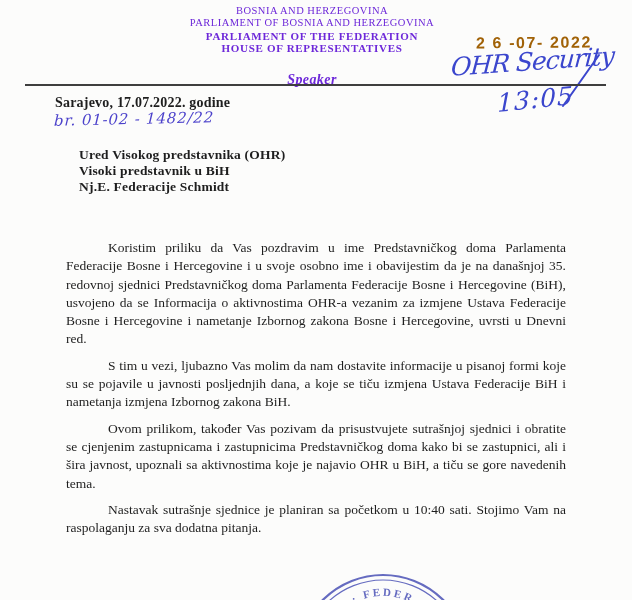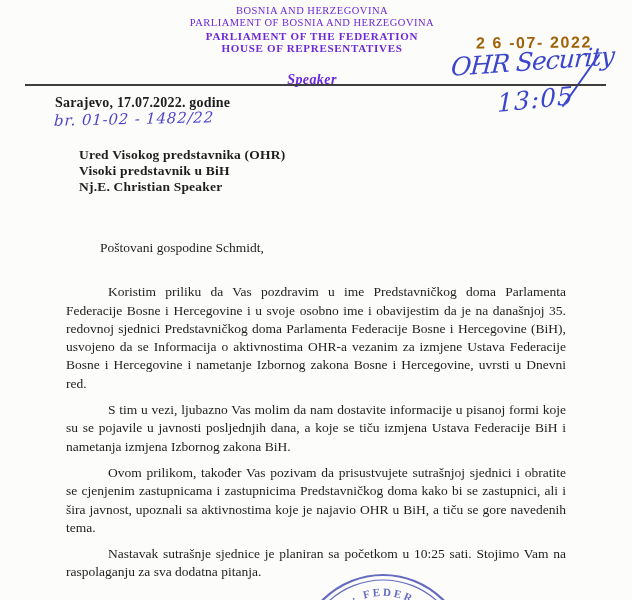--- a/index.html
+++ b/index.html
@@ -107,29 +107,28 @@
 
   <div class="divider"></div>
 
   <div class="place-date">Sarajevo, 17.07.2022. godine</div>
 
   <div class="hand hand-ref">br. 01-02 - 1482/22</div>
 
   <div class="recipient">
     <div>Ured Visokog predstavnika (OHR)</div>
     <div>Visoki predstavnik u BiH</div>
-    <div>Nj.E. Christian Speaker</div>
+    <div>Nj.E. Federacije Schmidt</div>
   </div>
 
   <div class="letter-body">
-    <div class="salutation">Poštovani gospodine Schmidt,</div>
     <p>Koristim priliku da Vas pozdravim u ime Predstavničkog doma Parlamenta Federacije Bosne i Hercegovine i u svoje osobno ime i obavijestim da je na današnjoj 35. redovnoj sjednici Predstavničkog doma Parlamenta Federacije Bosne i Hercegovine (BiH), usvojeno da se Informacija o aktivnostima OHR-a vezanim za izmjene Ustava Federacije Bosne i Hercegovine i nametanje Izbornog zakona Bosne i Hercegovine, uvrsti u Dnevni red.</p>
     <p>S tim u vezi, ljubazno Vas molim da nam dostavite informacije u pisanoj formi koje su se pojavile u javnosti posljednjih dana, a koje se tiču izmjena Ustava Federacije BiH i nametanja izmjena Izbornog zakona BiH.</p>
     <p>Ovom prilikom, također Vas pozivam da prisustvujete sutrašnjoj sjednici i obratite se cjenjenim zastupnicama i zastupnicima Predstavničkog doma kako bi se zastupnici, ali i šira javnost, upoznali sa aktivnostima koje je najavio OHR u BiH, a tiču se gore navedenih tema.</p>
-    <p>Nastavak sutrašnje sjednice je planiran sa početkom u 10:25 sati. Stojimo Vam na raspolaganju za sva dodatna pitanja.</p>
+    <p>Nastavak sutrašnje sjednice je planiran sa početkom u 10:40 sati. Stojimo Vam na raspolaganju za sva dodatna pitanja.</p>
   </div>
 
   <svg class="seal" width="190" height="37" viewBox="0 0 190 37">
     <circle cx="95" cy="97" r="85" fill="none" stroke="#4b52b6" stroke-width="2.2"></circle>
     <circle cx="95" cy="97" r="80" fill="none" stroke="#4b52b6" stroke-width="1.2"></circle>
     <path id="sealTextArc" d="M 31,97 A 64,64 0 0 1 159,97" fill="none"></path>
     <text>
       <textPath href="#sealTextArc" startOffset="50%" text-anchor="middle">· FEDER</textPath>
     </text>
   </svg>

